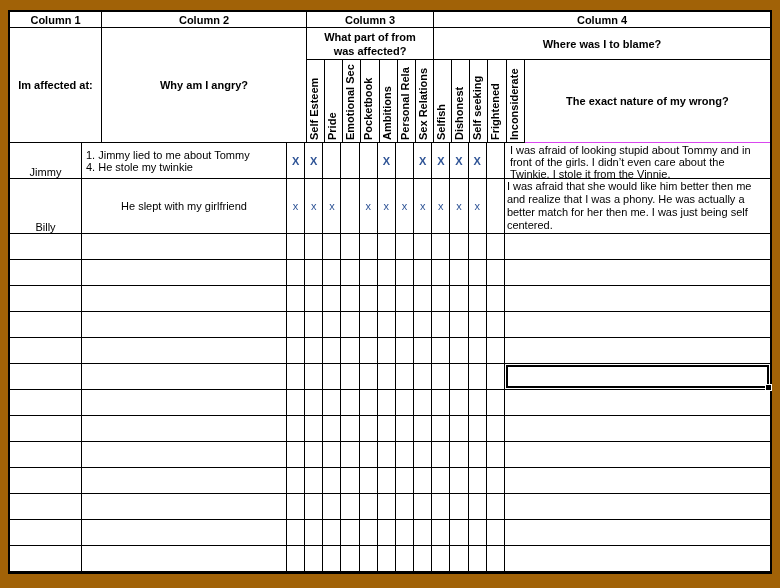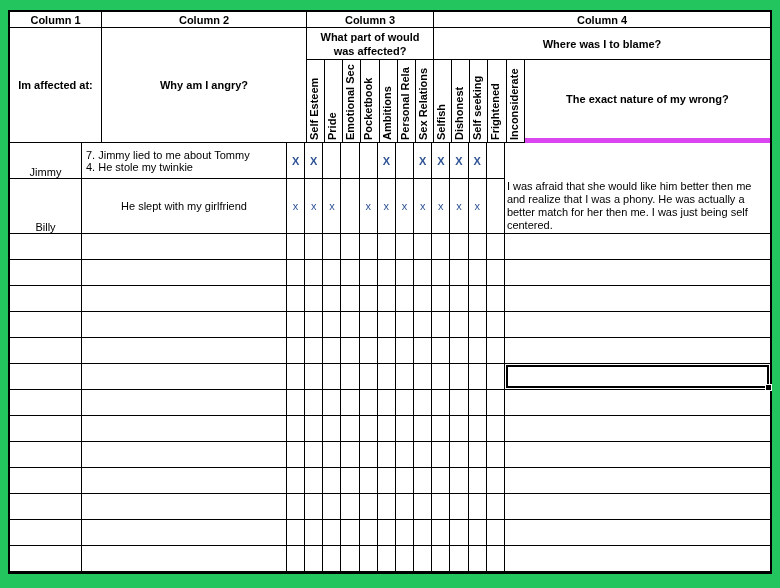--- a/index.html
+++ b/index.html
@@ -1,19 +1,19 @@
 <!DOCTYPE html>
 <html style="--mark: #2f5496;"><head>
 <meta charset="utf-8">
 <style>
   * { box-sizing: border-box; margin: 0; padding: 0; }
   html, body { background: #fff; }
   .canvas {
     position: relative; width: 780px; height: 588px;
-    background: #22c55e; color: #000;
+    background: #a16207; color: #000;
     font-family: "Liberation Sans", sans-serif;
     overflow: hidden;
   }
   .sheet { position: absolute; left: 8px; top: 10px; width: 764px; border: 2px solid #000; background: #fff; }
   .frow { display: flex; }
   .cell { border-right: 1px solid #000; border-bottom: 1px solid #000; background: #fff; }
   .last { border-right: none; }
   .hcell { display: flex; align-items: center; justify-content: center; font-weight: bold; font-size: 11px; text-align: center; }
   
   .w1 { width: 92px; } .w2 { width: 205px; } .w3 { width: 127px; } .w4 { flex: 1; }
@@ -28,21 +28,21 @@
   .vc { width: 18.17px; height: 83px; position: relative; overflow: hidden; border-right: 1px solid #000; border-bottom: 1px solid #000; }
   .vc span {
     position: absolute; left: 0; bottom: 2px;
     transform-origin: 0 100%;
     transform: translateX(15px) rotate(-90deg);
     font-weight: bold; font-size: 11px; line-height: 15px; white-space: nowrap;
   }
   .rightblock { flex: 1; display: flex; flex-direction: column; }
   .sub4 { height: 32px; border-bottom: 1px solid #000; }
   .rlow { display: flex; height: 83px; }
-  .naturehdr { flex: 1; border-bottom: 5px solid #d946ef; padding: 0 10px; }
+  .naturehdr { flex: 1; border-bottom: 1px solid #d946ef; padding: 0 10px; }
   
   .drow { display: flex; }
   .r-jimmy { height: 36px; }
   .r-billy { height: 55px; }
   .erow { height: 26px; }
   .cname { width: 72px; display: flex; align-items: flex-end; justify-content: center; font-size: 11px; }
   .cwhy { width: 205px; }
   .cnature { flex: 1; }
   .mark { display: flex; align-items: center; justify-content: center; font-size: 11px; color: var(--mark, #2f5496); }
   .r-jimmy .mark { font-weight: bold; }
@@ -80,21 +80,21 @@
     <div class="frow">
       <div class="cell hcell w1 hdrtall">
           <span>Im affected at:</span>
         </div>
       <div class="cell hcell w2 hdrtall">
           <span>Why am I angry?</span>
         </div>
 
       <div class="mid">
         <div class="cell hcell sub3" style="width:127px;">
-            <span>What part of would was affected?</span>
+            <span>What part of from was affected?</span>
           </div>
         <div class="vrow">
           <div class="vc">
               <span>Self Esteem</span>
             </div>
           <div class="vc">
               <span>Pride</span>
             </div>
           <div class="vc">
               <span>Emotional Sec</span>
@@ -139,35 +139,36 @@
             </div>
         </div>
       </div>
     </div>
 
     <div class="frow drow r-jimmy">
       <div class="cell cname">
           <span>Jimmy</span>
         </div>
       <div class="cell cwhy why-lines">
-        <div>7. Jimmy lied to me about Tommy</div>
+        <div>1. Jimmy lied to me about Tommy</div>
         <div>4. He stole my twinkie</div>
       </div>
       <div class="cell nc mark">X</div>
       <div class="cell nc mark">X</div>
       <div class="cell nc mark"></div>
       <div class="cell nc mark"></div>
       <div class="cell nc mark"></div>
       <div class="cell nc mark">X</div>
       <div class="cell nc mark"></div>
       <div class="cell nc mark">X</div>
       <div class="cell nc mark">X</div>
       <div class="cell nc mark">X</div>
       <div class="cell nc mark">X</div>
       <div class="cell nc mark"></div>
+      <div class="cell cnature nat nat-jimmy last">I was afraid of looking stupid about Tommy and in front of the girls. I didn’t even care about the Twinkie. I stole it from the Vinnie.</div>
     </div>
 
     <div class="frow drow r-billy">
       <div class="cell cname">
           <span>Billy</span>
         </div>
       <div class="cell cwhy why-center">
           <span>He slept with my girlfriend</span>
         </div>
       <div class="cell nc mark">x</div>

